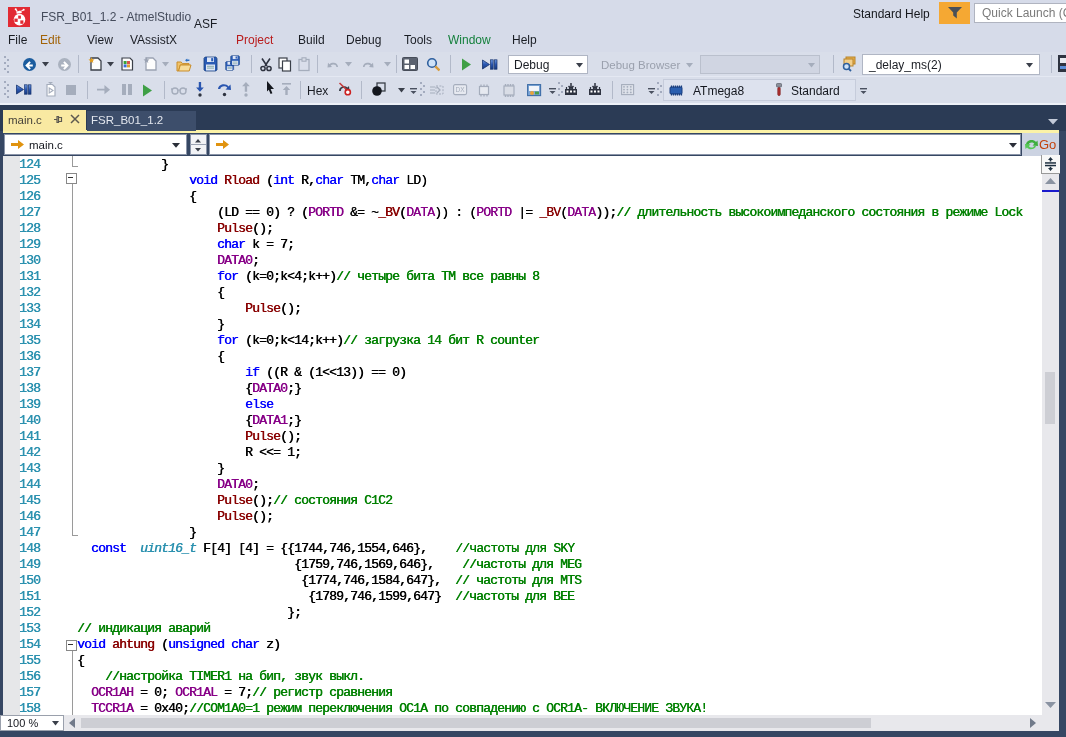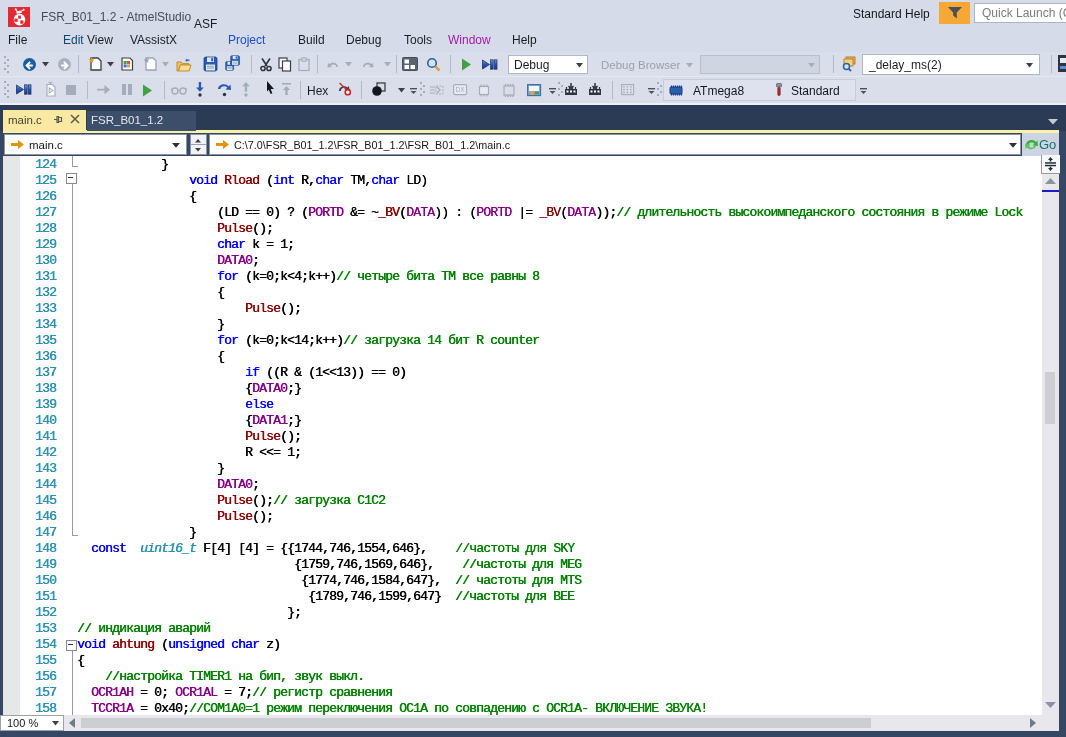--- a/index.html
+++ b/index.html
@@ -33,29 +33,29 @@
 <div class="abs t12" style="left:41px;top:10px;color:#454c5c">FSR_B01_1.2 - AtmelStudio</div>
 <div class="abs t12" style="left:853px;top:7px;color:#15171c">Standard Help</div>
 <div class="abs" style="left:939px;top:2px;width:31px;height:22px;background:#f5a833"></div>
 <svg style="position:absolute;left:948px;top:7px" width="14" height="12" viewBox="0 0 14 12">
       <path d="M0 0 h14 l-5.2 5.6 v6 l-3.6-3 v-3z" fill="#4a5058"></path>
     </svg>
 <div class="abs" style="left:974px;top:3px;width:92px;height:18px;background:#fff;border:1px solid #b0b4c0;border-right:none"></div>
 <div class="abs t12" style="left:982px;top:6px;color:#7a7a7a">Quick Launch (C</div>
 <div class="abs" style="left:0;top:28px;width:1066px;height:24px;background:#d6dbe9"></div>
 <div class="abs t12" style="left:8px;top:33px;color:#1a1d24">File</div>
-<div class="abs t12" style="left:63px;top:33px;color:#0c4a6e">Edit</div>
+<div class="abs t12" style="left:40px;top:33px;color:#a16207">Edit</div>
 <div class="abs t12" style="left:87px;top:33px;color:#1a1d24">View</div>
 <div class="abs t12" style="left:130px;top:33px;color:#1a1d24">VAssistX</div>
 <div class="abs t12" style="left:194px;top:17px;color:#1a1d24">ASF</div>
-<div class="abs t12" style="left:228px;top:33px;color:#1d4ed8">Project</div>
+<div class="abs t12" style="left:236px;top:33px;color:#b91c1c">Project</div>
 <div class="abs t12" style="left:298px;top:33px;color:#1a1d24">Build</div>
 <div class="abs t12" style="left:346px;top:33px;color:#1a1d24">Debug</div>
 <div class="abs t12" style="left:404px;top:33px;color:#1a1d24">Tools</div>
-<div class="abs t12" style="left:448px;top:33px;color:#a21caf">Window</div>
+<div class="abs t12" style="left:448px;top:33px;color:#15803d">Window</div>
 <div class="abs t12" style="left:512px;top:33px;color:#1a1d24">Help</div>
 <div class="abs" style="left:0;top:52px;width:1066px;height:24px;background:#d9deea"></div>
 <div class="abs" style="left:0;top:76px;width:1066px;height:1px;background:#e4e8f2"></div>
 <div class="abs" style="left:0;top:77px;width:1066px;height:26px;background:#d9deea"></div>
 <div class="abs" style="left:0;top:103px;width:1066px;height:2px;background:#eef1f8"></div>
 <svg style="position:absolute;left:3px;top:55px" width="8" height="19" viewBox="0 0 8 19">
       <rect x="1" y="1" width="2" height="2" fill="#a3abbe"></rect>
       <rect x="4" y="4" width="2" height="2" fill="#a3abbe"></rect>
       <rect x="1" y="7" width="2" height="2" fill="#a3abbe"></rect>
       <rect x="4" y="10" width="2" height="2" fill="#a3abbe"></rect>
@@ -417,33 +417,32 @@
 <svg style="position:absolute;left:195px;top:139px" width="6" height="4" viewBox="0 0 6 4">
       <path d="M3 0 L6 3.6 0 3.6z" fill="#3a3f4a"></path>
     </svg>
 <svg style="position:absolute;left:195px;top:148px" width="6" height="4" viewBox="0 0 6 4">
       <path d="M0 0 h6 L3 3.6z" fill="#3a3f4a"></path>
     </svg>
 <div class="abs" style="left:209px;top:134px;width:810px;height:19px;background:#fff;border:1px solid #8a94a8"></div>
 <svg style="position:absolute;left:216px;top:140px" width="13" height="9" viewBox="0 0 13 9">
       <path d="M0 3 h7 v-3 l6 4.5 -6 4.5 v-3 h-7z" fill="#e0930f"></path>
     </svg>
-<div class="abs" style="left:234px;top:139px;color:#14171e;font:10.8px 'Liberation Sans';white-space:nowrap">C:\7.0\FSR_B01_1.2\FSR_B01_1.2\FSR_B01_1.2\main.c</div>
 <svg style="position:absolute;left:1009px;top:143px" width="8" height="5" viewBox="0 0 8 5">
       <path d="M0 0 h8 l-4 4.8z" fill="#2a2e38"></path>
     </svg>
 <div class="abs" style="left:1022px;top:133px;width:37px;height:23px;background:#ccd3e2"></div>
 <svg style="position:absolute;left:1024px;top:136px" width="15" height="17" viewBox="0 0 15 17">
       <path d="M2 9 C2 4 9 2.5 12 6 L13.5 4.5 14 10 8.5 9.5 10.3 7.7 C8.6 5.5 4.5 6.3 4.3 9.5z" fill="#3fae3f"></path>
       <path d="M12 10 C11 13.5 5 14.5 3 11.5 L1.5 13 1 8 6.5 8.3 4.9 10.2 C6.5 12.3 10 11.8 10.3 9.5z" fill="#58c858"></path>
     </svg>
-<div class="abs" style="left:1039px;top:137px;color:#0f766e;font:13px 'Liberation Sans'">Go</div>
+<div class="abs" style="left:1039px;top:137px;color:#c2410c;font:13px 'Liberation Sans'">Go</div>
 <div class="abs" style="left:3px;top:156px;width:1039px;height:559px;background:#fff;overflow:hidden">
       <div style="position:absolute;left:0;top:0;width:17px;height:559px;background:#e6e7e9"></div>
-      <pre class="mono" style="position:absolute;left:0;top:1px;width:53px;text-align:right;color:#2b91af">124
+      <pre class="mono" style="position:absolute;left:0;top:1px;width:53px;text-align:center;color:#2b91af">124
 125
 126
 127
 128
 129
 130
 131
 132
 133
 134
@@ -469,37 +468,37 @@
 154
 155
 156
 157
 158</pre>
       <pre class="mono" style="position:absolute;left:74px;top:1px;color:#000"><span class="p">            </span><span class="p">}</span>
 <span class="p">                </span><span class="k">void</span><span class="p"> </span><span class="f">Rload</span><span class="p"> (</span><span class="k">int</span><span class="p"> R,</span><span class="k">char</span><span class="p"> TM,</span><span class="k">char</span><span class="p"> LD)</span>
 <span class="p">                </span><span class="p">{</span>
 <span class="p">                    </span><span class="p">(LD == 0) ? (</span><span class="m">PORTD</span><span class="p"> &amp;= ~</span><span class="f">_BV</span><span class="p">(</span><span class="m">DATA</span><span class="p">)) : (</span><span class="m">PORTD</span><span class="p"> |= </span><span class="f">_BV</span><span class="p">(</span><span class="m">DATA</span><span class="p">));</span><span class="c">// длительность высокоимпеданского состояния в режиме Lock</span>
 <span class="p">                    </span><span class="f">Pulse</span><span class="p">();</span>
-<span class="p">                    </span><span class="k">char</span><span class="p"> k = 1;</span>
+<span class="p">                    </span><span class="k">char</span><span class="p"> k = 7;</span>
 <span class="p">                    </span><span class="m">DATA0</span><span class="p">;</span>
 <span class="p">                    </span><span class="k">for</span><span class="p"> (k=0;k&lt;4;k++)</span><span class="c">// четыре бита ТМ все равны 8</span>
 <span class="p">                    </span><span class="p">{</span>
 <span class="p">                        </span><span class="f">Pulse</span><span class="p">();</span>
 <span class="p">                    </span><span class="p">}</span>
 <span class="p">                    </span><span class="k">for</span><span class="p"> (k=0;k&lt;14;k++)</span><span class="c">// загрузка 14 бит R counter</span>
 <span class="p">                    </span><span class="p">{</span>
 <span class="p">                        </span><span class="k">if</span><span class="p"> ((R &amp; (1&lt;&lt;13)) == 0)</span>
 <span class="p">                        </span><span class="p">{</span><span class="m">DATA0</span><span class="p">;}</span>
 <span class="p">                        </span><span class="k">else</span>
 <span class="p">                        </span><span class="p">{</span><span class="m">DATA1</span><span class="p">;}</span>
 <span class="p">                        </span><span class="f">Pulse</span><span class="p">();</span>
 <span class="p">                        </span><span class="p">R &lt;&lt;= 1;</span>
 <span class="p">                    </span><span class="p">}</span>
 <span class="p">                    </span><span class="m">DATA0</span><span class="p">;</span>
-<span class="p">                    </span><span class="f">Pulse</span><span class="p">();</span><span class="c">// загрузка C1C2</span>
+<span class="p">                    </span><span class="f">Pulse</span><span class="p">();</span><span class="c">// состояния C1C2</span>
 <span class="p">                    </span><span class="f">Pulse</span><span class="p">();</span>
 <span class="p">                </span><span class="p">}</span>
 <span class="p">  </span><span class="k">const</span><span class="p">  </span><span class="t">uint16_t</span><span class="p"> F[4] [4] = {{1744,746,1554,646},    </span><span class="c">//частоты для SKY</span>
 <span class="p">                               </span><span class="p">{1759,746,1569,646},    </span><span class="c">//частоты для MEG</span>
 <span class="p">                                </span><span class="p">{1774,746,1584,647},  </span><span class="c">// частоты для MTS</span>
 <span class="p">                                 </span><span class="p">{1789,746,1599,647}  </span><span class="c">//частоты для BEE</span>
 <span class="p">                              </span><span class="p">};</span>
 <span class="c">// индикация аварий</span>
 <span class="k">void</span><span class="p"> </span><span class="f">ahtung</span><span class="p"> (</span><span class="k">unsigned</span><span class="p"> </span><span class="k">char</span><span class="p"> z)</span>
 <span class="p">{</span>

